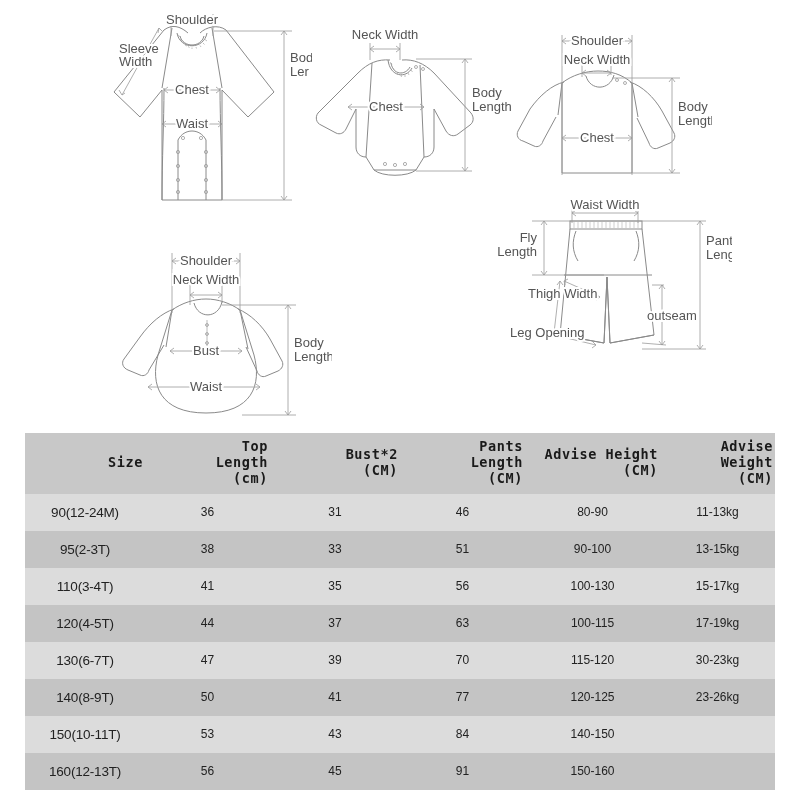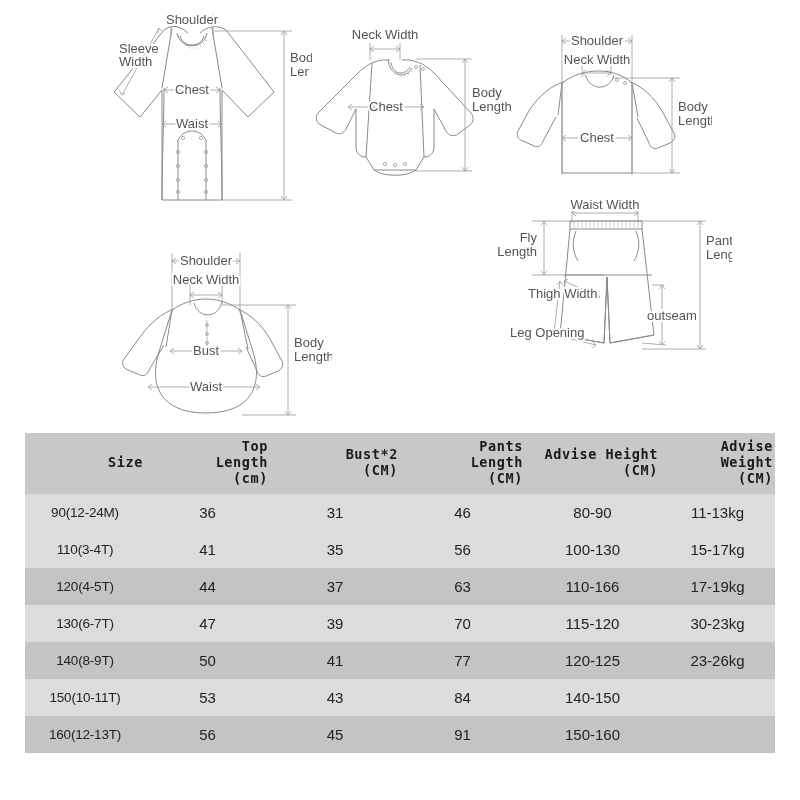--- a/index.html
+++ b/index.html
@@ -56,21 +56,21 @@
     line-height: 1.18;
     padding: 6px 2px 7px 2px;
     text-align: right;
     vertical-align: middle;
     height: 57px;
     box-sizing: border-box;
   }
 
   table.size-chart td {
     font-family: "Liberation Sans", sans-serif;
-    font-size: 15px;
+    font-size: 12px;
     color: #222222;
     text-align: center;
     vertical-align: middle;
     height: 37px;
     padding: 0 2px;
     box-sizing: border-box;
   }
 
   table.size-chart tbody tr.row-light td { background: #dcdcdc; }
   table.size-chart tbody tr.row-dark  td { background: #c4c4c4; }
@@ -494,34 +494,42 @@
     <tbody>
 
     <tr class="row-light">
           <td class="size-cell">90(12-24M)</td>
           <td>36</td>
           <td>31</td>
           <td>46</td>
           <td>80-90</td>
           <td>11-13kg</td>
         </tr>
+        <tr class="row-dark">
+          <td class="size-cell">95(2-3T)</td>
+          <td>38</td>
+          <td>33</td>
+          <td>51</td>
+          <td>90-100</td>
+          <td>13-15kg</td>
+        </tr>
         <tr class="row-light">
           <td class="size-cell">110(3-4T)</td>
           <td>41</td>
           <td>35</td>
           <td>56</td>
           <td>100-130</td>
           <td>15-17kg</td>
         </tr>
         <tr class="row-dark">
           <td class="size-cell">120(4-5T)</td>
           <td>44</td>
           <td>37</td>
           <td>63</td>
-          <td>110-166</td>
+          <td>100-115</td>
           <td>17-19kg</td>
         </tr>
         <tr class="row-light">
           <td class="size-cell">130(6-7T)</td>
           <td>47</td>
           <td>39</td>
           <td>70</td>
           <td>115-120</td>
           <td>30-23kg</td>
         </tr>

